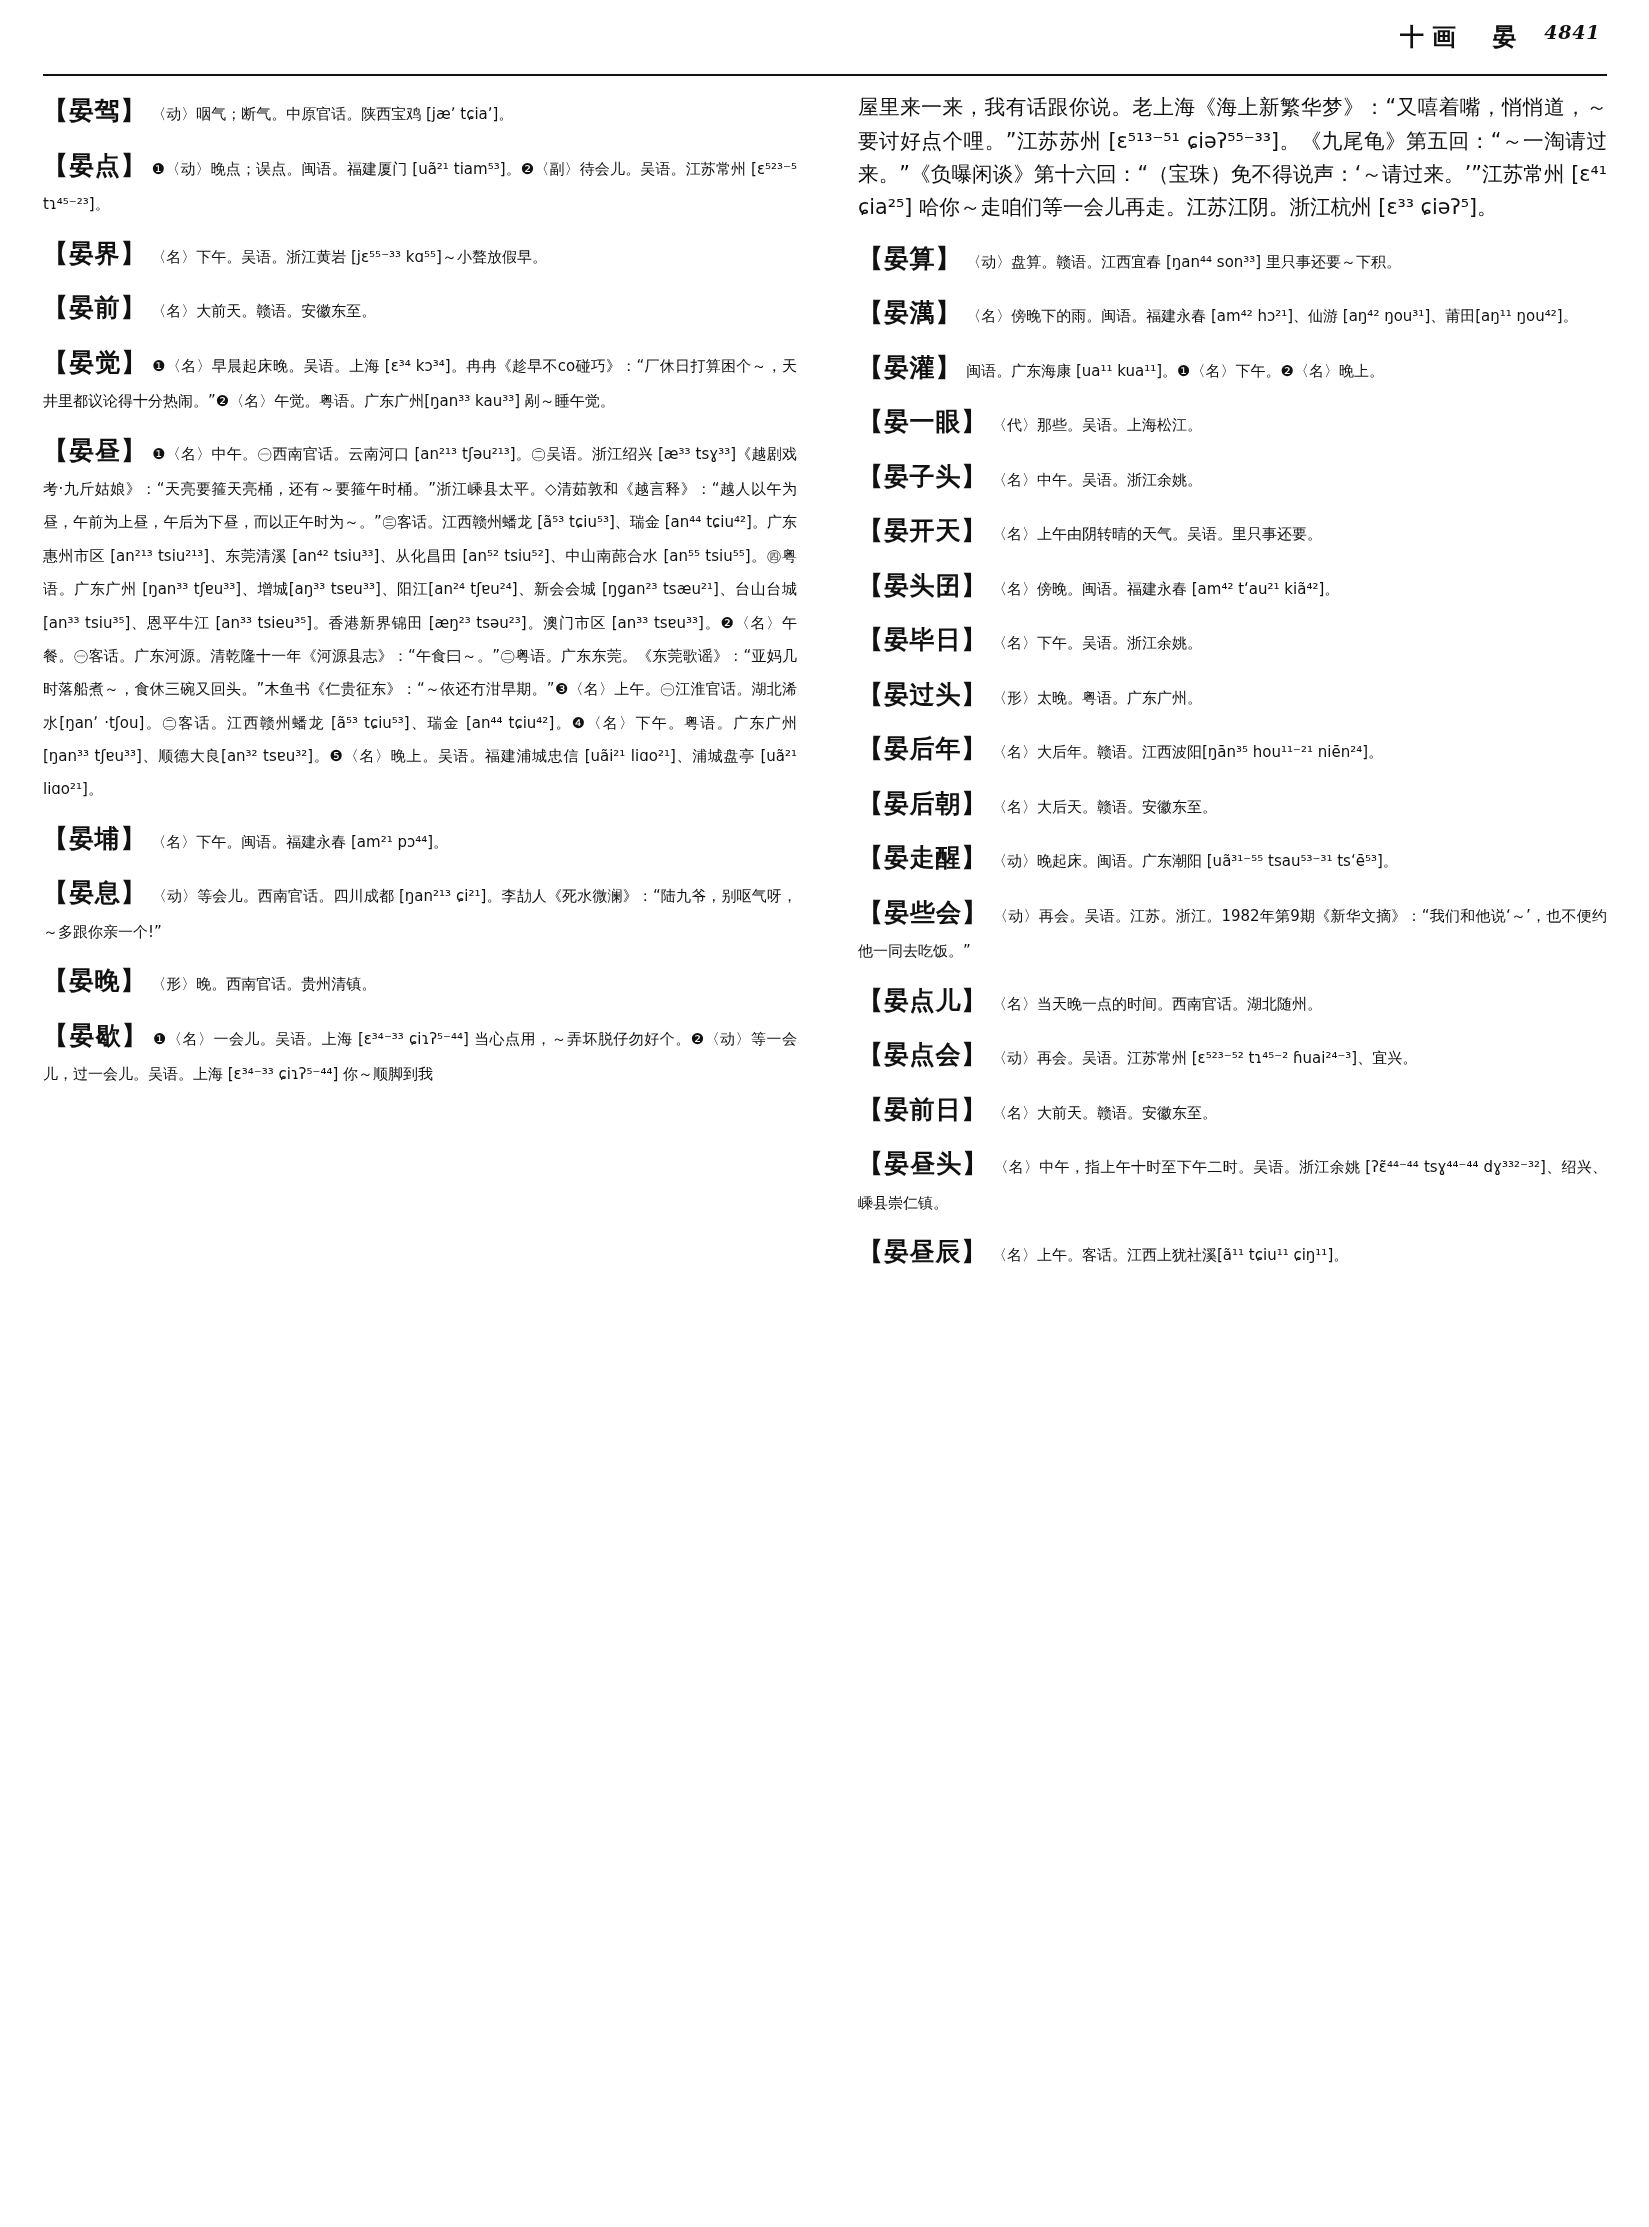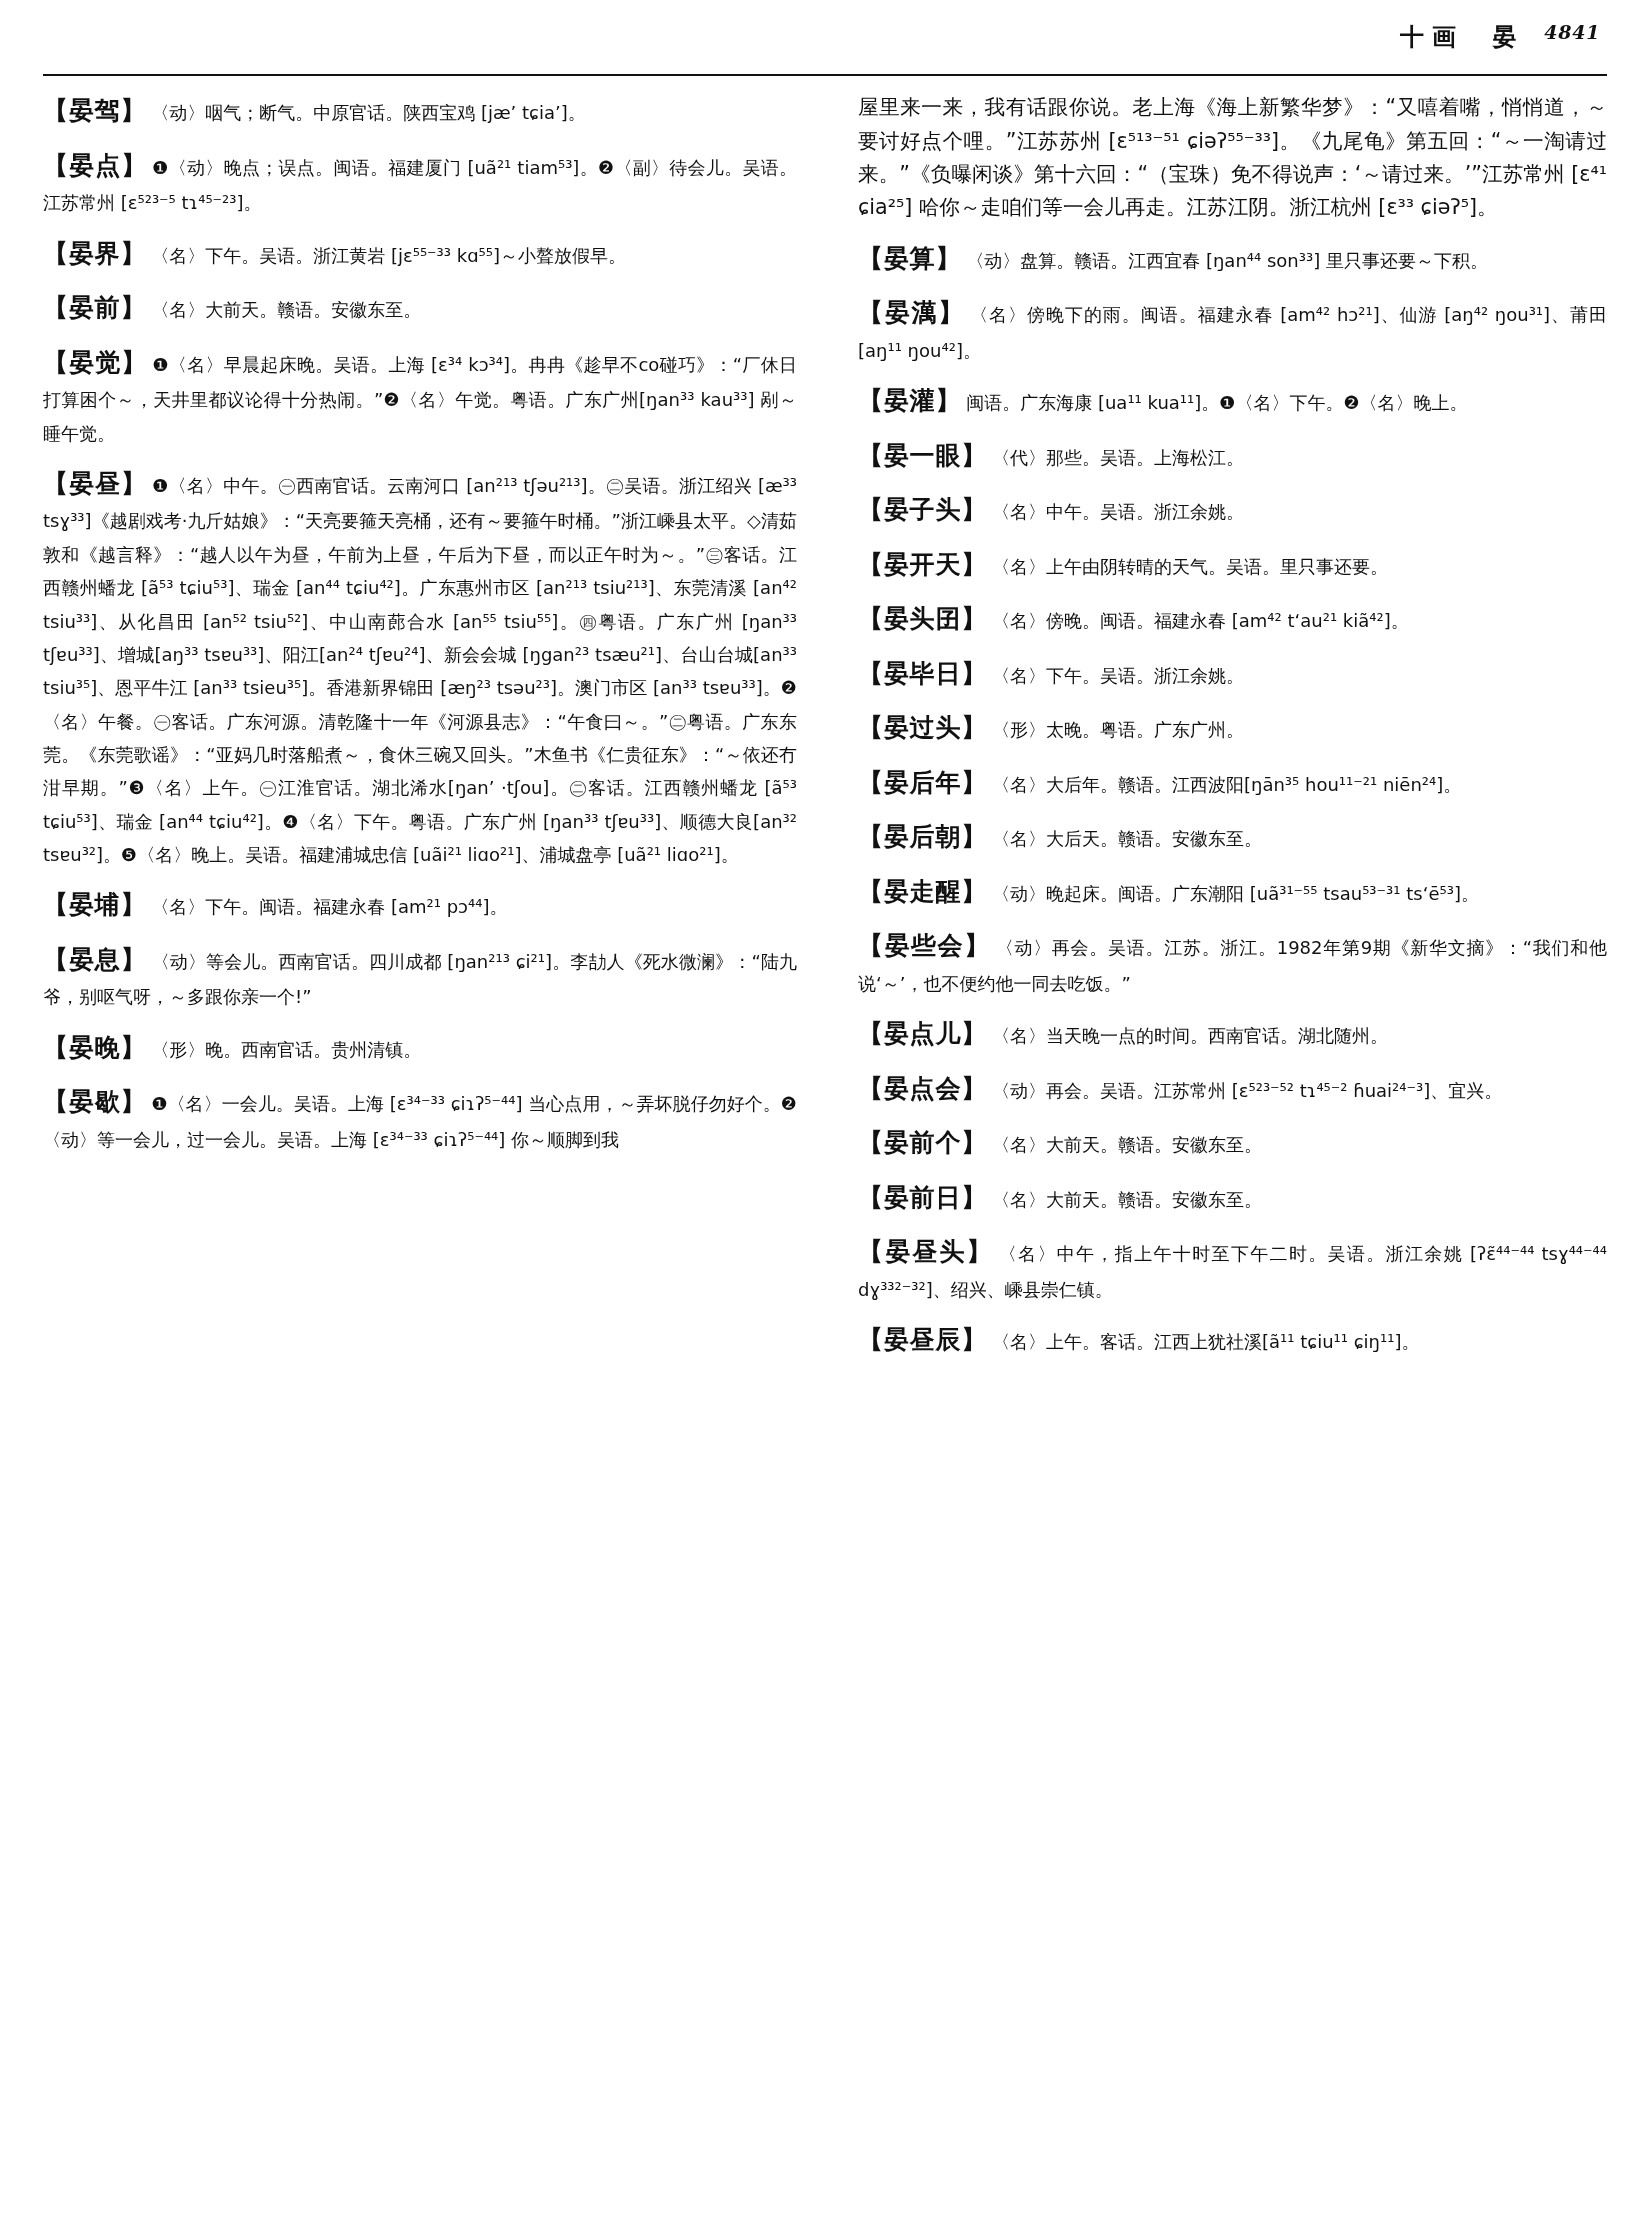--- a/index.html
+++ b/index.html
@@ -81,21 +81,21 @@
   }
   .entry-head {
     font-family: "DejaVu Serif", serif;
     font-size: 25px;
     font-weight: bold;
     letter-spacing: 0.8px;
     margin-right: 5px;
     white-space: nowrap;
   }
   .body-text {
-    font-size: 18px;
+    font-size: 15px;
   }
   
   .cont {
     margin-bottom: 14px;
     font-size: 20.6px;
     line-height: 1.62;
     text-align: justify;
   }
 </style>
 </head>
@@ -187,23 +187,20 @@
       <div class="entry">
         <span class="entry-head">【晏些会】</span><span class="body-text">〈动〉再会。吴语。江苏。浙江。1982年第9期《新华文摘》：“我们和他说‘～’，也不便约他一同去吃饭。”</span>
       </div>
       <div class="entry">
         <span class="entry-head">【晏点儿】</span><span class="body-text">〈名〉当天晚一点的时间。西南官话。湖北随州。</span>
       </div>
       <div class="entry">
         <span class="entry-head">【晏点会】</span><span class="body-text">〈动〉再会。吴语。江苏常州 [ɛ⁵²³⁻⁵² tɿ⁴⁵⁻² ɦuai²⁴⁻³]、宜兴。</span>
       </div>
       <div class="entry">
-        <span class="entry-head">【晏前个】</span><span class="body-text">〈名〉大前天。赣语。安徽东至。</span>
-      </div>
-      <div class="entry">
         <span class="entry-head">【晏前日】</span><span class="body-text">〈名〉大前天。赣语。安徽东至。</span>
       </div>
       <div class="entry">
         <span class="entry-head">【晏昼头】</span><span class="body-text">〈名〉中午，指上午十时至下午二时。吴语。浙江余姚 [ʔɛ̃⁴⁴⁻⁴⁴ tsɣ⁴⁴⁻⁴⁴ dɣ³³²⁻³²]、绍兴、嵊县崇仁镇。</span>
       </div>
       <div class="entry">
         <span class="entry-head">【晏昼辰】</span><span class="body-text">〈名〉上午。客话。江西上犹社溪[ã¹¹ tɕiu¹¹ ɕiŋ¹¹]。</span>
       </div>
     </div>
 

